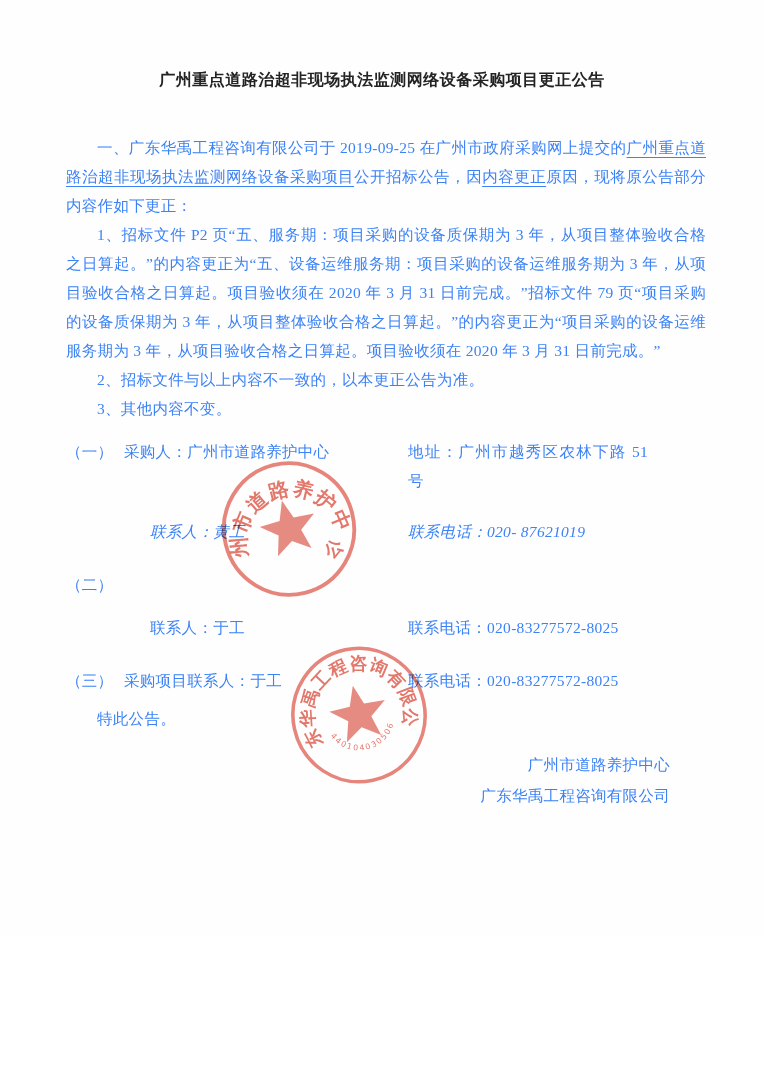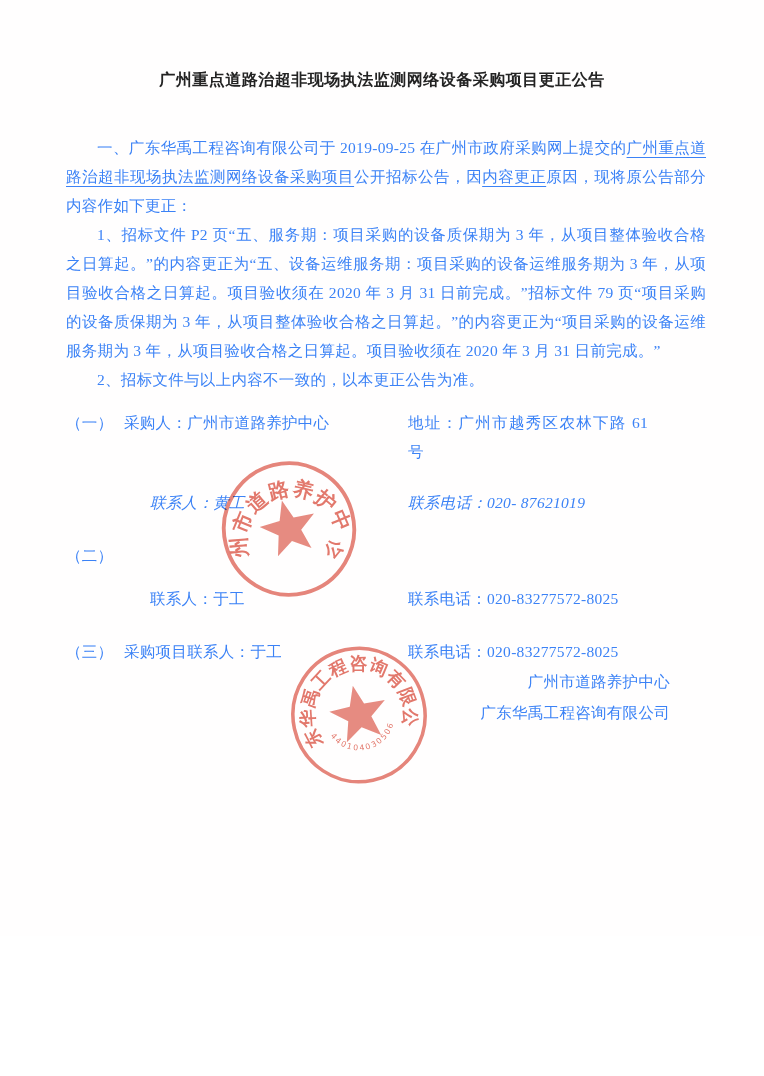--- a/index.html
+++ b/index.html
@@ -49,28 +49,29 @@
   <div class="doc-title">广州重点道路治超非现场执法监测网络设备采购项目更正公告</div>
 
   <div class="content">
 
     <p class="para"><span>一、广东华禹工程咨询有限公司于 2019-09-25 在广州市政府采购网上提交的</span><span class="u">广州重点道路治超非现场执法监测网络设备采购项目</span><span>公开招标公告，因</span><span class="u">内容更正</span><span>原因，现将原公告部分内容作如下更正：</span></p>
 
     <p class="para">1、招标文件 P2 页“五、服务期：项目采购的设备质保期为 3 年，从项目整体验收合格之日算起。”的内容更正为“五、设备运维服务期：项目采购的设备运维服务期为 3 年，从项目验收合格之日算起。项目验收须在 2020 年 3 月 31 日前完成。”招标文件 79 页“项目采购的设备质保期为 3 年，从项目整体验收合格之日算起。”的内容更正为“项目采购的设备运维服务期为 3 年，从项目验收合格之日算起。项目验收须在 2020 年 3 月 31 日前完成。”</p>
 
     <p class="para">2、招标文件与以上内容不一致的，以本更正公告为准。</p>
 
+    <p class="para">3、其他内容不变。</p>
 
 
     <div class="crow row1">
       <div class="cleft">
         <span class="cidx">（一）</span>
         <span class="clabel">采购人：广州市道路养护中心</span>
       </div>
-      <div class="cright">地址：广州市越秀区农林下路 61 号</div>
+      <div class="cright">地址：广州市越秀区农林下路 51 号</div>
     </div>
     <div class="crow sub1">
       <div class="cleft">联系人：黄工</div>
       <div class="cright">联系电话：020- 87621019</div>
     </div>
 
     <div class="crow row2">
       <div class="cleft">
         <span class="cidx">（二）</span>
       </div>
@@ -81,20 +82,21 @@
     </div>
 
     <div class="crow row3">
       <div class="cleft">
         <span class="cidx">（三）</span>
         <span class="clabel">采购项目联系人：于工</span>
       </div>
       <div class="cright">联系电话：020-83277572-8025</div>
     </div>
 
+    <p class="closing">特此公告。</p>
 
     <div class="sign-block">
       <span class="sign-line">广州市道路养护中心</span>
       <span class="sign-line">广东华禹工程咨询有限公司</span>
     </div>
   </div>
 
   <svg class="stamp stamp1" viewBox="0 0 200 200" xmlns="http://www.w3.org/2000/svg">
     <g fill="none" stroke="#dc5a4b">
       <ellipse cx="100" cy="100" rx="93" ry="94" stroke-width="5.5" opacity="0.9"></ellipse>

